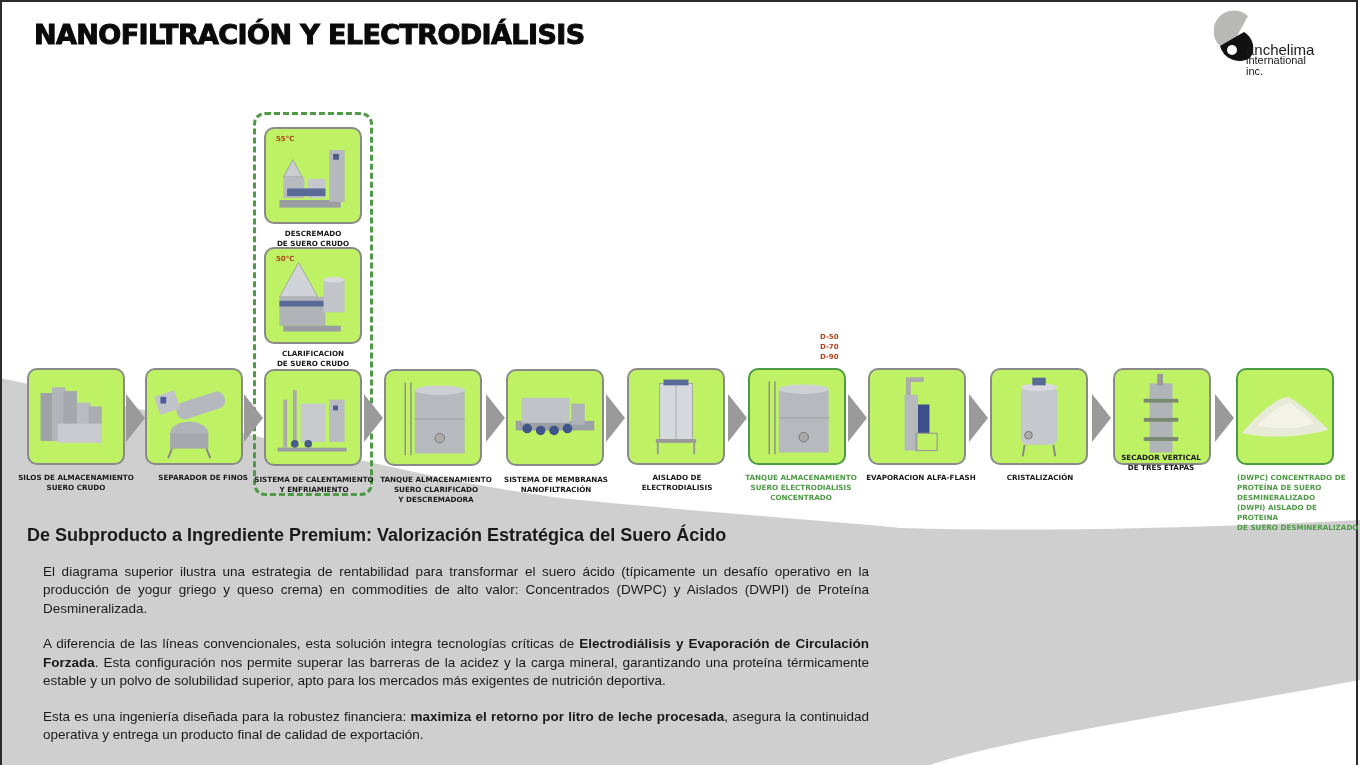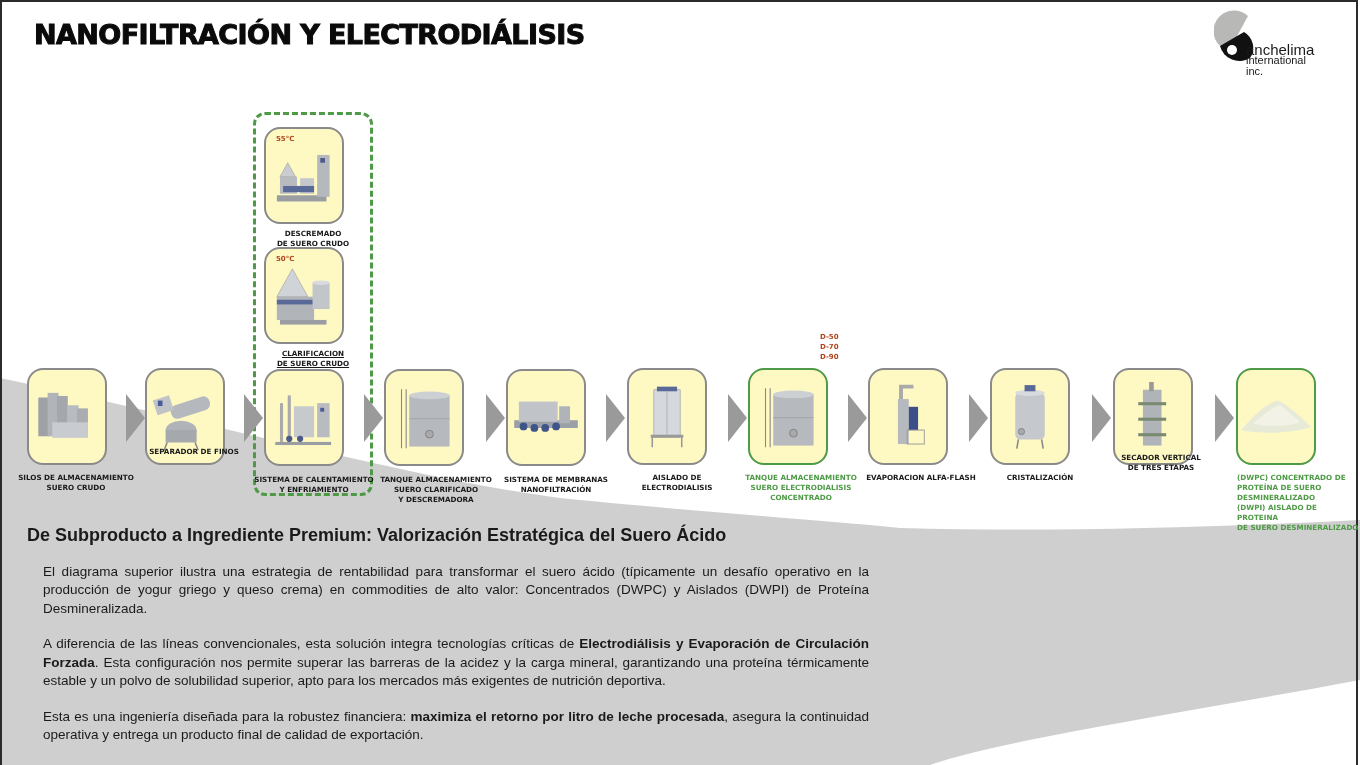--- a/index.html
+++ b/index.html
@@ -5,21 +5,21 @@
   html, body { margin:0; padding:0; }
   body { width:1360px; height:765px; position:relative; overflow:hidden; background:#ffffff; font-family:"Liberation Sans", sans-serif; }
   .frame { position:absolute; left:0; top:0; width:1358px; height:765px; border-left:2px solid #2b2b2b; border-top:2px solid #2b2b2b; border-right:2px solid #2b2b2b; box-sizing:border-box; }
   .bg-shape { position:absolute; left:0; top:0; width:1360px; height:765px; }
   .title { position:absolute; left:34px; top:18px; font-family:"DejaVu Sans", sans-serif; font-weight:900; font-size:27px; line-height:33px; color:#0a0a0a; letter-spacing:-0.6px; text-transform:uppercase; -webkit-text-stroke:1px #0a0a0a; }
   .logo { position:absolute; left:1214px; top:10px; width:125px; height:55px; }
   .logo .txt { position:absolute; left:32px; top:6px; font-family:"Liberation Sans", sans-serif; font-size:14px; line-height:11px; color:#1a1a1a;margin-top:28px; }
   .logo .txt .l1 { font-size:15px; }
   .logo .txt .l2, .logo .txt .l3 { font-size:11px; }
   .group-box { position:absolute; left:253px; top:112px; width:120px; height:384px; border:3px dashed #4e9a46; border-radius:12px; box-sizing:border-box; }
-  .card { position:absolute; width:80px; height:97px; border:2px solid #8a8a8a; border-radius:16px; background:#fef9c3; box-sizing:border-box; overflow:hidden; }
+  .card { position:absolute; width:98px; height:97px; border:2px solid #8a8a8a; border-radius:10px; background:#bef264; box-sizing:border-box; overflow:hidden; }
   .card.green { border-color:#4e9a46; border-width:2.5px; }
   .card svg { position:absolute; left:0; top:0; width:100%; height:100%; }
   .temp { position:absolute; font-size:7px; font-weight:bold; color:#b0461e; font-family:"DejaVu Sans", sans-serif; }
   .label { position:absolute; font-family:"DejaVu Sans", sans-serif; font-weight:bold; font-size:7.2px; line-height:10px; color:#1a1a1a; text-align:center; white-space:pre-line; }
   .label.green { color:#4e9a46; }
   .label.left { text-align:left; }
   .arrow { position:absolute; width:0; height:0; border-top:24px solid transparent; border-bottom:24px solid transparent; border-left:19px solid #9a9a9a; }
   .dvals { position:absolute; left:820px; top:332px; font-family:"DejaVu Sans", sans-serif; font-size:7px; font-weight:bold; line-height:10px; color:#b0461e; }
   .body-text { position:absolute; left:27px; top:526px; width:842px; font-family:"Liberation Sans", sans-serif; font-size:13.5px; line-height:18.5px; color:#1a1a1a; }
   .body-text h3 { margin:0 0 18px 0; font-size:18px; font-weight:bold; }
@@ -73,21 +73,21 @@
   <svg viewBox="0 0 98 97">
     <path d="M14,50 L34,14 L54,50 Z" fill="#d0d3d7" stroke="#888" stroke-width="0.6"></path>
     <rect x="14" y="50" width="48" height="30" fill="#b0b4b9"></rect>
     <rect x="14" y="54" width="48" height="6" fill="#5a6a98"></rect>
     <rect x="60" y="32" width="22" height="34" fill="#c2c5c9"></rect>
     <ellipse cx="71" cy="32" rx="11" ry="3" fill="#d8dadd"></ellipse>
     <rect x="18" y="80" width="60" height="6" fill="#9a9da2"></rect>
   </svg>
   <span class="temp" style="left:10px;top:6px;">50°C</span>
 </div>
-<div class="label" style="left:258px;top:349px;width:110px;text-decoration:underline;">CLARIFICACION
+<div class="label" style="left:258px;top:349px;width:110px;">CLARIFICACION
 DE SUERO CRUDO</div>
 
 <div class="card" style="left:27px;top:368px;">
   <svg viewBox="0 0 98 97">
     <rect x="12" y="24" width="14" height="50" fill="#9ea2a7"></rect>
       <rect x="24" y="18" width="14" height="56" fill="#b1b5ba"></rect>
     <rect x="36" y="22" width="14" height="52" fill="#a4a8ad"></rect>
       <rect x="50" y="34" width="14" height="40" fill="#b8bcc1"></rect>
     <rect x="62" y="38" width="14" height="36" fill="#a9adb2"></rect>
       <rect x="30" y="56" width="46" height="20" fill="#c8cbcf"></rect>
@@ -102,21 +102,21 @@
     <rect x="30" y="28" width="52" height="18" rx="8" fill="#b5b9be" transform="rotate(-18 56 37)"></rect>
     <rect x="10" y="24" width="22" height="20" fill="#c0c3c7" transform="rotate(-18 21 34)"></rect>
     <rect x="14" y="28" width="6" height="7" fill="#4a5a9a"></rect>
     <ellipse cx="44" cy="66" rx="20" ry="12" fill="#b0b4b9"></ellipse>
     <rect x="24" y="66" width="40" height="16" fill="#a5a9ae"></rect>
     <line x1="26" y1="82" x2="22" y2="92" stroke="#888" stroke-width="2"></line>
       <line x1="62" y1="82" x2="66" y2="92" stroke="#888" stroke-width="2"></line>
   </svg>
 </div>
 <div class="arrow" style="left:244px;top:394px;"></div>
-<div class="label" style="left:140px;top:447px;width:108px;">SEPARADOR DE FINOS</div>
+<div class="label" style="left:140px;top:473px;width:108px;text-align:right;">SEPARADOR DE FINOS</div>
 
 <div class="card" style="left:264px;top:369px;">
   <svg viewBox="0 0 98 97">
     <rect x="12" y="80" width="72" height="4" fill="#9a9da2"></rect>
     <rect x="18" y="30" width="4" height="50" fill="#aaa"></rect>
       <rect x="28" y="20" width="4" height="60" fill="#aaa"></rect>
     <rect x="36" y="34" width="26" height="40" fill="#c7cacd"></rect>
     <rect x="66" y="30" width="16" height="44" fill="#b8bbbf"></rect>
       <rect x="70" y="36" width="5" height="5" fill="#4a5a9a"></rect>
     <circle cx="30" cy="76" r="4" fill="#4a5a8a"></circle>

